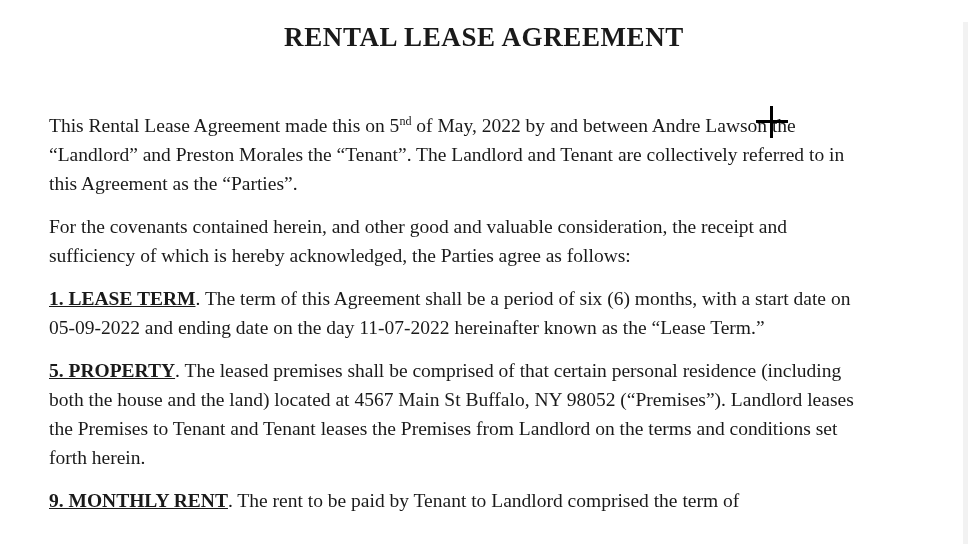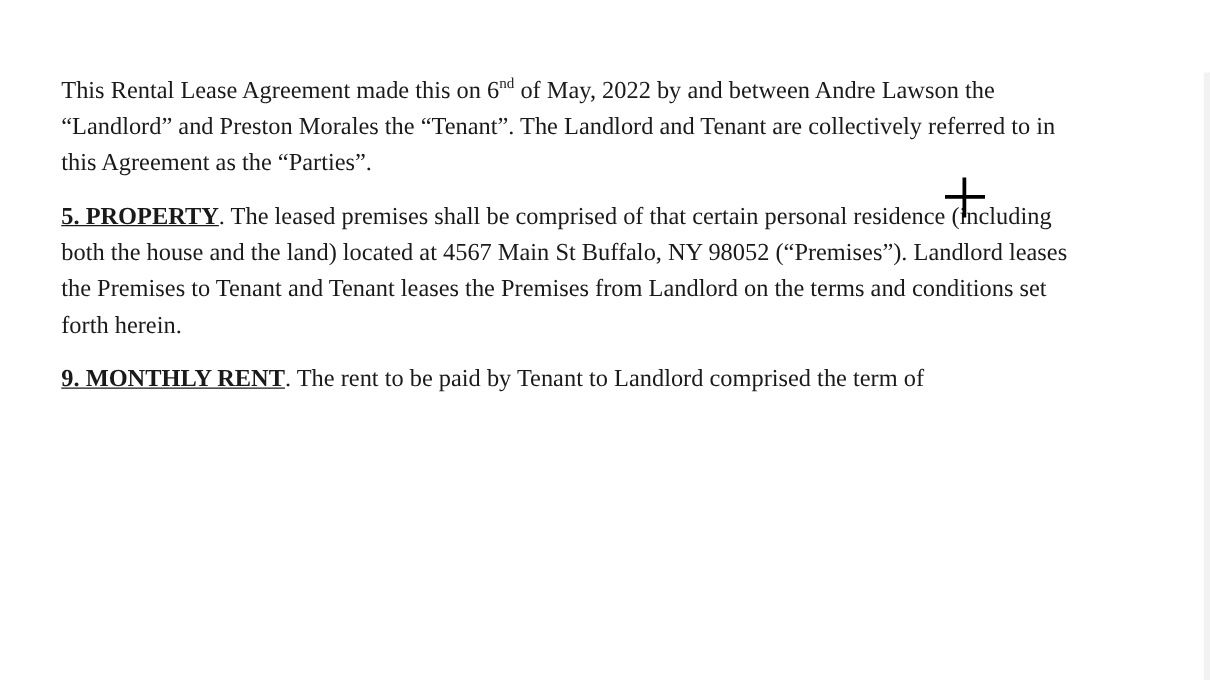--- a/index.html
+++ b/index.html
@@ -81,26 +81,29 @@
     width: 5px;
     height: 544px;
     background: #f2f2f2;
   }
 </style>
 </head>
 <body>
 
 <div class="page">
 
+  <h1 class="doc-title">RENTAL LEASE AGREEMENT</h1>
 
   <div class="body-block">
 
-    <p class="para"><span>This Rental Lease Agreement made this on 6</span><sup>nd</sup><span> of May, 2022 by and between Andre Lawson the “Landlord” and Preston Morales the “Tenant”. The Landlord and Tenant are collectively referred to in this Agreement as the “Parties”.</span></p>
+    <p class="para"><span>This Rental Lease Agreement made this on 5</span><sup>nd</sup><span> of May, 2022 by and between Andre Lawson the “Landlord” and Preston Morales the “Tenant”. The Landlord and Tenant are collectively referred to in this Agreement as the “Parties”.</span></p>
 
+    <p class="para">For the covenants contained herein, and other good and valuable consideration, the receipt and sufficiency of which is hereby acknowledged, the Parties agree as follows:</p>
 
+    <p class="para"><span class="clause-head">1. LEASE TERM</span><span>. The term of this Agreement shall be a period of six (6) months, with a start date on 05-09-2022 and ending date on the day 11-07-2022 hereinafter known as the “Lease Term.”</span></p>
 
     <p class="para"><span class="clause-head">5. PROPERTY</span><span>. The leased premises shall be comprised of that certain personal residence (including both the house and the land) located at 4567 Main St Buffalo, NY 98052 (“Premises”). Landlord leases the Premises to Tenant and Tenant leases the Premises from Landlord on the terms and conditions set forth herein.</span></p>
 
     <p class="para"><span class="clause-head">9. MONTHLY RENT</span><span>. The rent to be paid by Tenant to Landlord comprised the term of</span></p>
 
   </div>
 
   <div class="edge-right"></div>
 
   <div class="cursor" id="mouse-cursor" style="left: 756px; top: 84px; width: 32px; height: 32px;">

